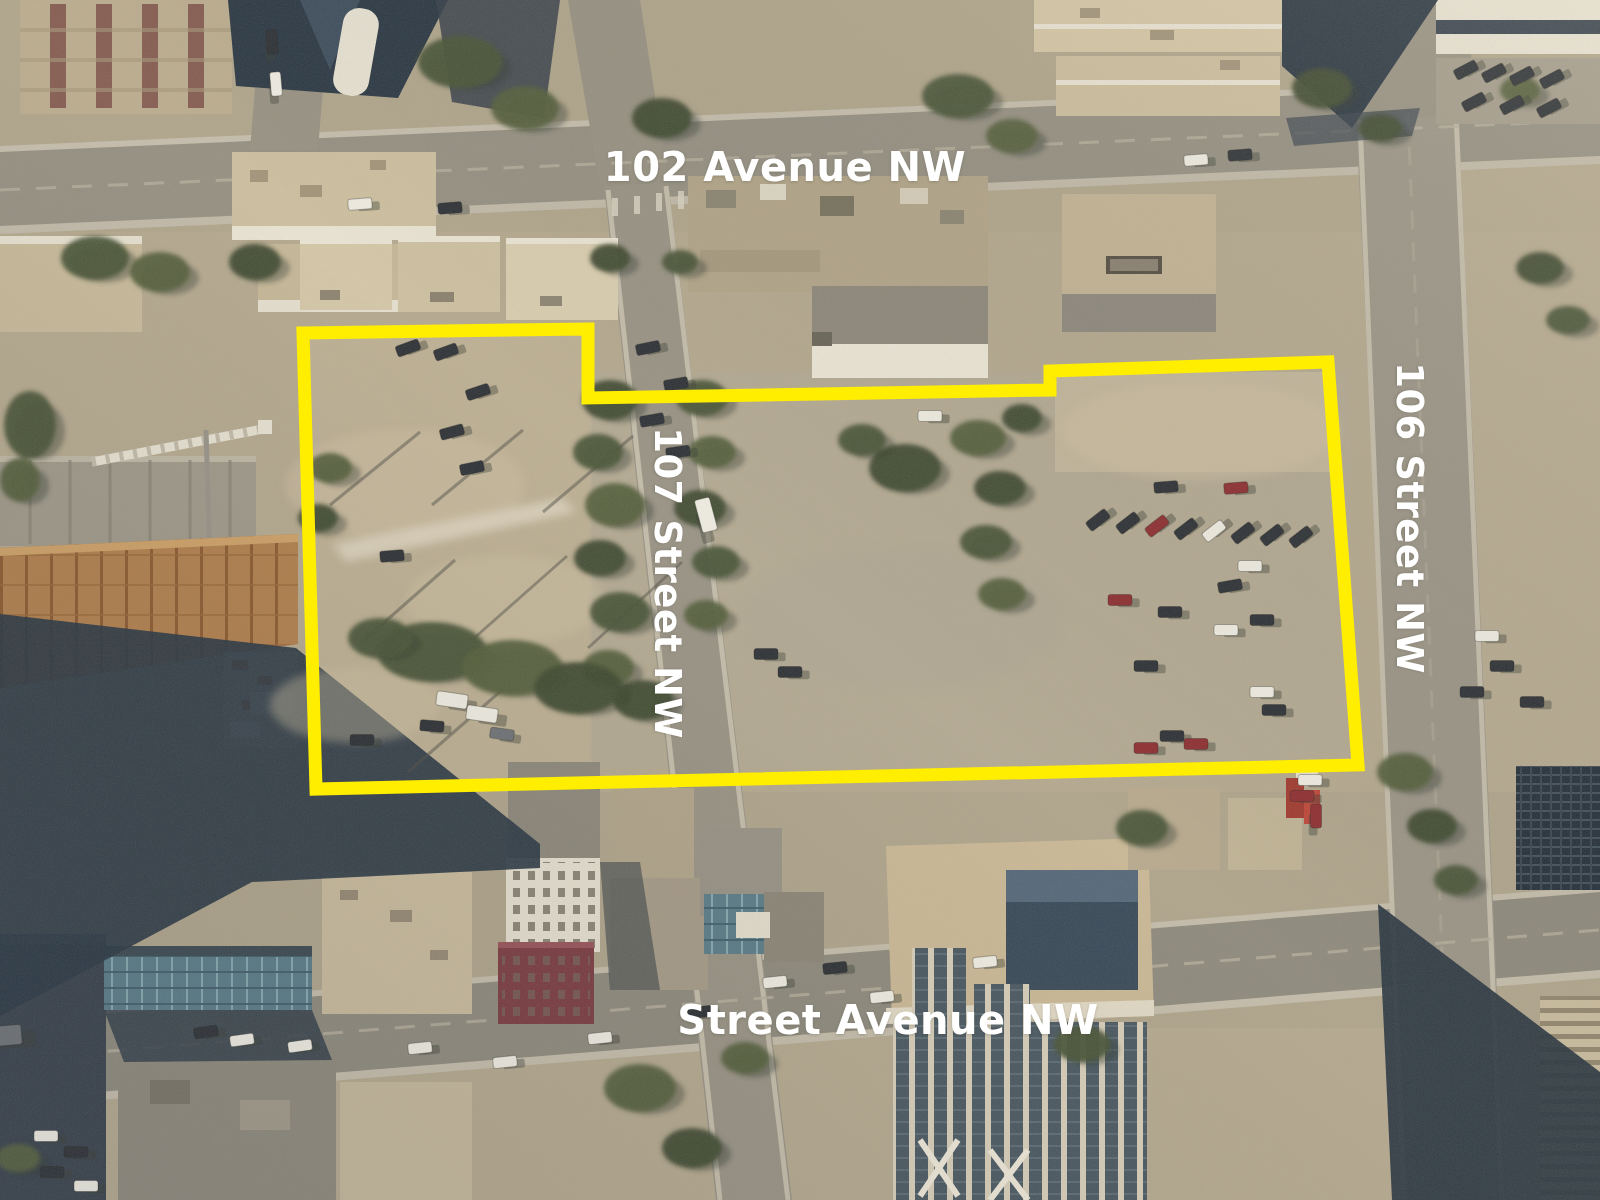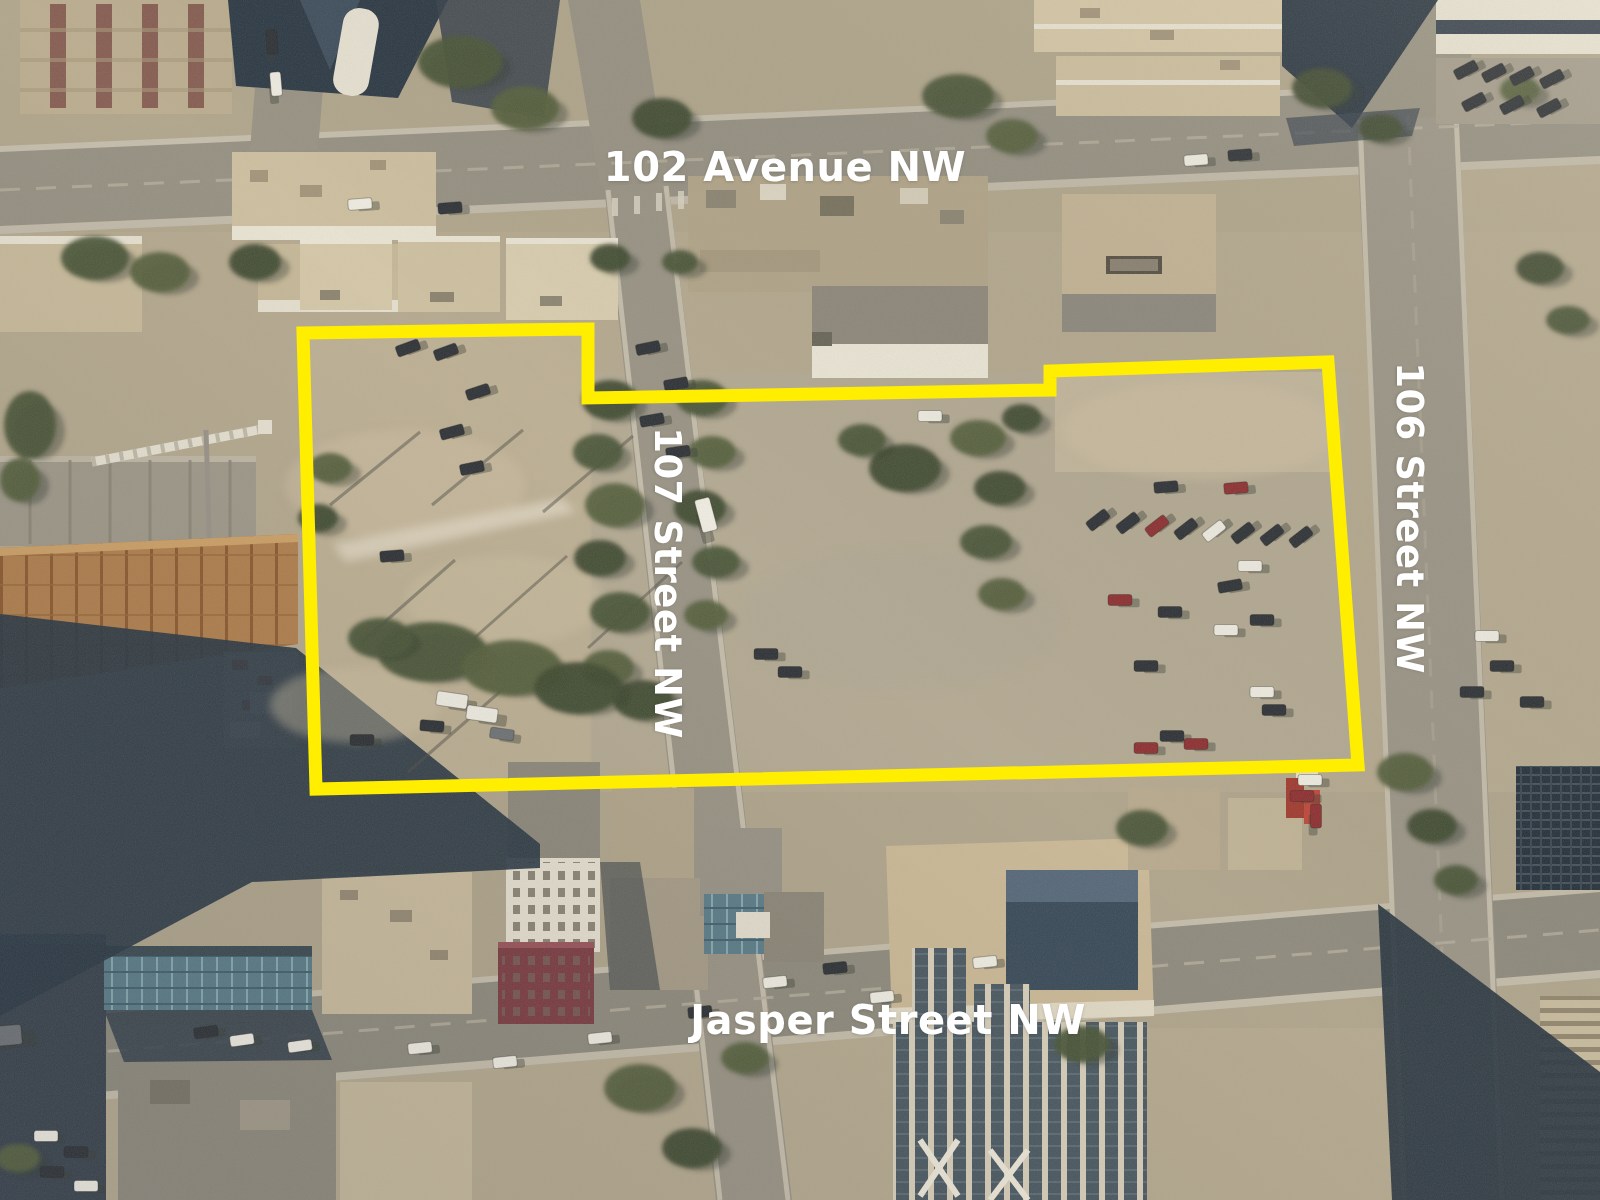--- a/index.html
+++ b/index.html
@@ -521,14 +521,14 @@
 
   <rect x="0" y="0" width="1600" height="1200" filter="url(#grain)" opacity="0.33"></rect>
   <rect x="0" y="0" width="1600" height="1200" fill="url(#tone)"></rect>
 
   <polygon fill="none" stroke-linejoin="miter" points="303,333 588,329 588,398 1050,390 1050,371 1328,362 1358,765 316,789" stroke="#ffee00" stroke-width="13"></polygon>
 </svg>
 
 <div class="street-label h" style="left: 785px; top: 167px; color: rgb(255, 255, 255);">102 Avenue NW</div>
 <div class="street-label v" style="left: 667px; top: 583px; color: rgb(255, 255, 255);">107 Street NW</div>
 <div class="street-label v" style="left: 1409px; top: 518px; color: rgb(255, 255, 255);">106 Street NW</div>
-<div class="street-label h" style="left: 888px; top: 1020px; color: rgb(255, 255, 255);">Jasper Street NW</div>
+<div class="street-label h" style="left: 888px; top: 1020px; color: rgb(255, 255, 255);">Street Avenue NW</div>
 </div>
 
 </body></html>

